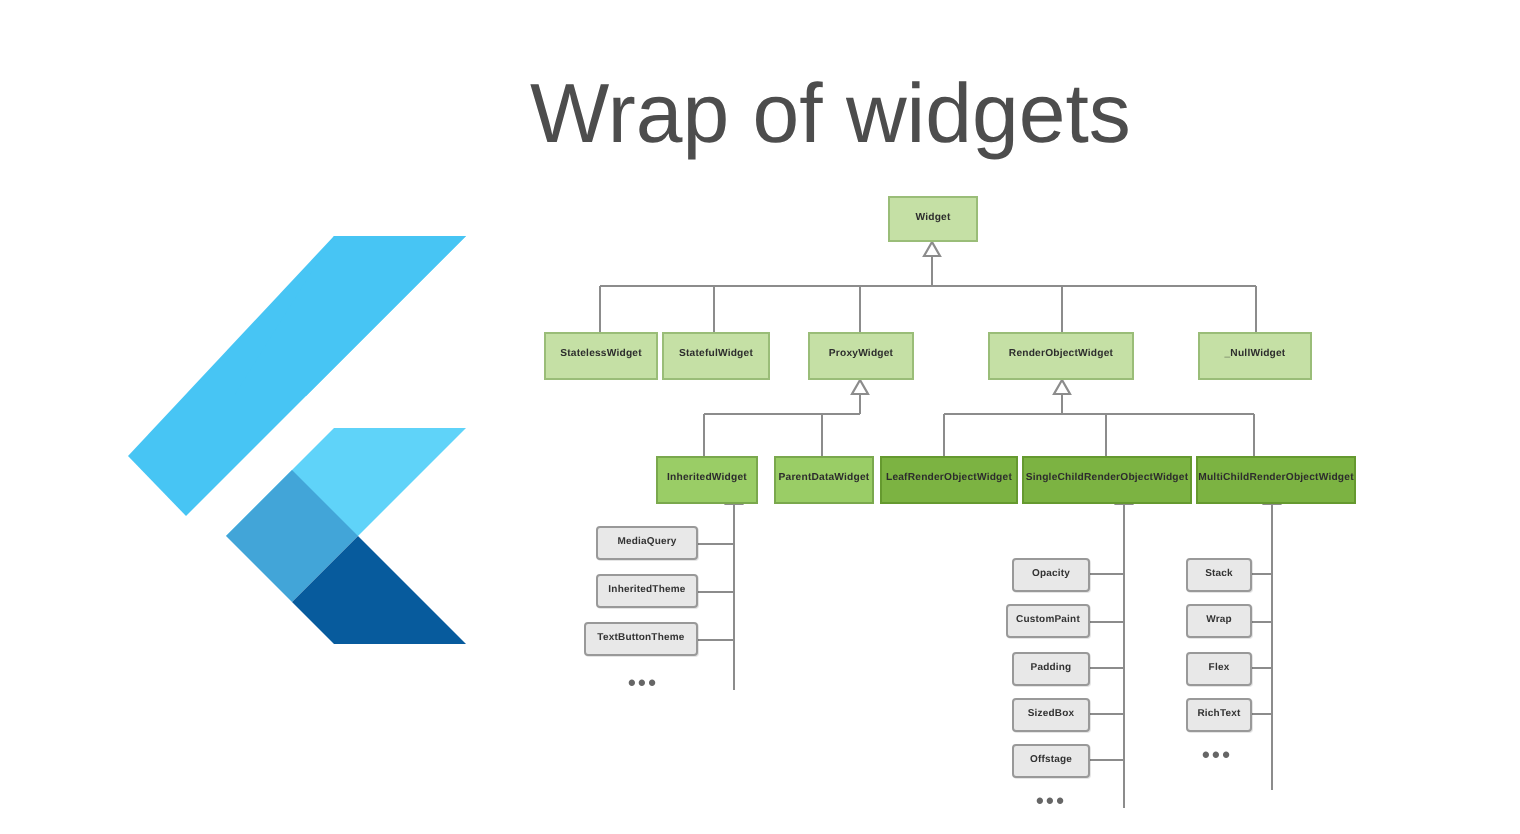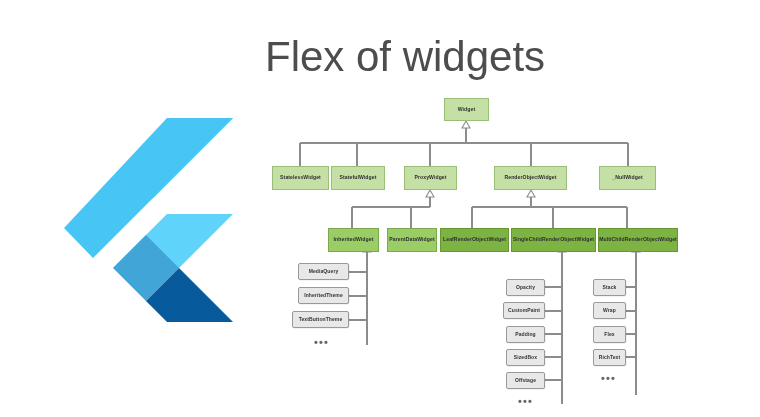--- a/index.html
+++ b/index.html
@@ -91,21 +91,21 @@
     letter-spacing: 1.2px;
     line-height: 1;
     white-space: nowrap;
   }
 </style>
 </head>
 <body>
 
 <div id="stage">
 
-  <div id="page-title">Flex of widgets</div>
+  <div id="page-title">Wrap of widgets</div>
 
   <svg id="flutter-logo" viewBox="0 0 190 230">
 
     <polygon points="112,8 178,8 38,148 9,118" fill="#47c5f4"></polygon>
     <polygon points="112,8 178,8 98,88 62,88" fill="#47c5f4"></polygon>
 
     <polygon points="112,104 178,104 124,158 58,158" fill="#5fd3f9"></polygon>
 
     <polygon points="58,158 91,125 124,158 91,191" fill="#42a5d8"></polygon>
 

